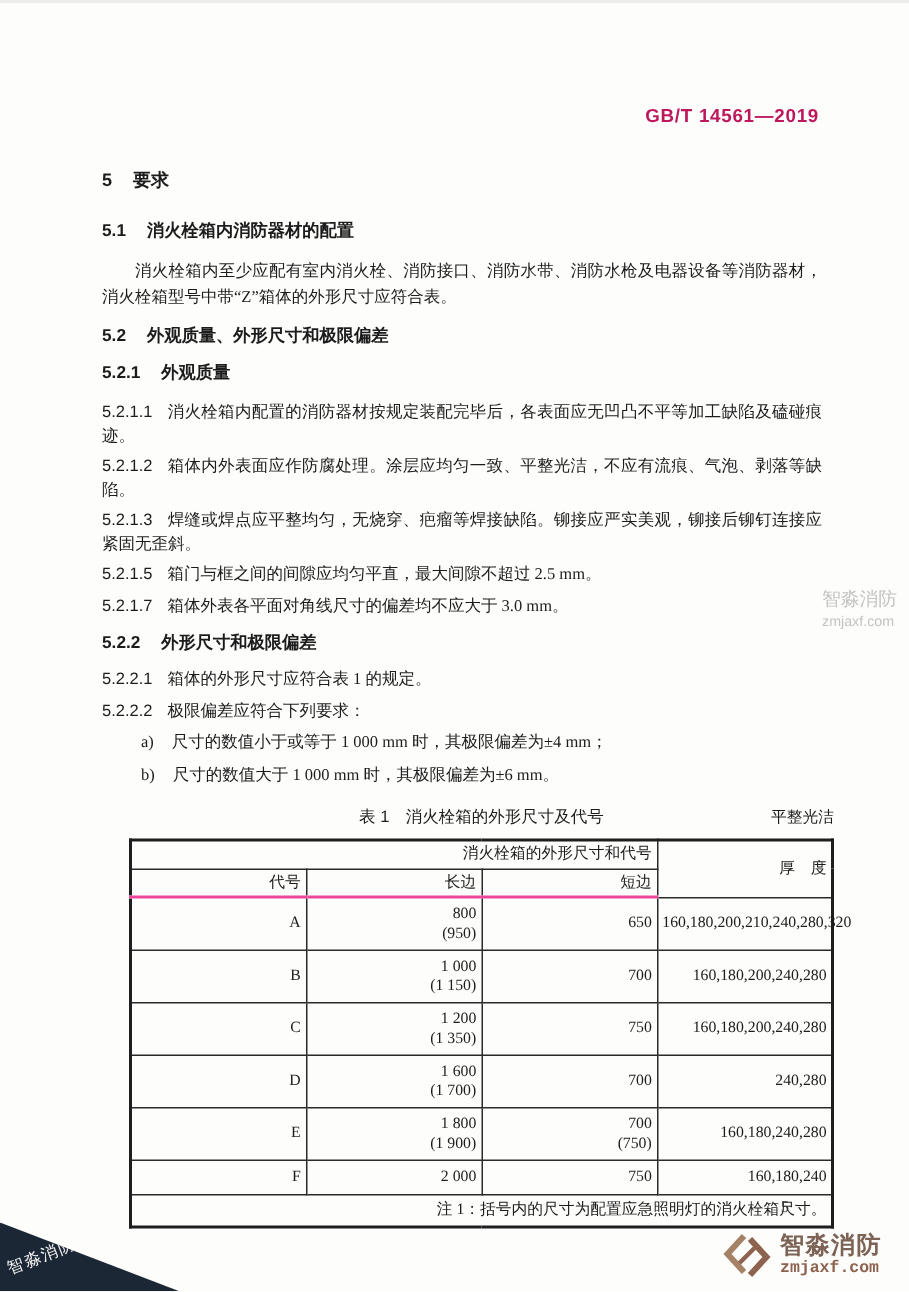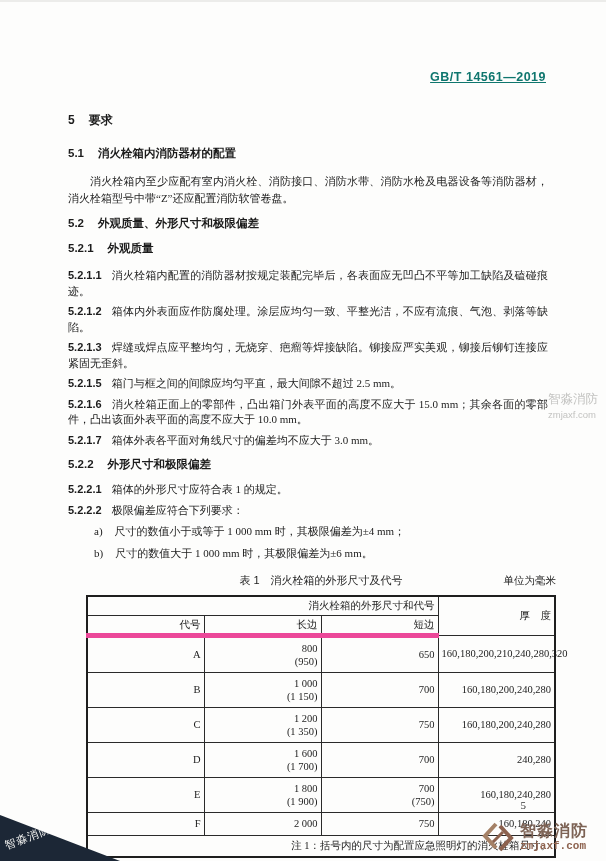--- a/index.html
+++ b/index.html
@@ -9,45 +9,45 @@
     background:#fdfdfc;
     font-family:"Liberation Serif","DejaVu Serif",serif;
     color:#1c1c1c;
     overflow:hidden;
     box-sizing:border-box;
     border-top:2px solid #ececea;
   }
   .doc-number{
     position:absolute;top:68px;right:60px;
     font-family:"Liberation Sans","DejaVu Sans",sans-serif;
-    font-weight:bold;font-size:12.5px;letter-spacing:.5px;color:#0f766e;text-decoration:underline;
+    font-weight:bold;font-size:12.5px;letter-spacing:.5px;color:#be185d;
   }
   .content{position:absolute;left:68px;right:58px;top:110px;}
   .h-main{font-family:"Liberation Sans","DejaVu Sans",sans-serif;font-weight:bold;font-size:12px;margin:0 0 17px;}
   .h-sub{font-family:"Liberation Sans","DejaVu Sans",sans-serif;font-weight:bold;font-size:11.5px;margin:0 0 12px;}
   .h-num{margin-right:14px;}
   .para{font-size:11px;line-height:17px;text-indent:2em;margin:0 0 6px;text-align:justify;}
   .clause{font-size:11px;line-height:15.5px;margin:0 0 5px;text-align:justify;}
-  .clause .c-num{font-family:"Liberation Sans","DejaVu Sans",sans-serif;font-weight:bold;margin-right:10px;}
+  .clause .c-num{font-family:"Liberation Sans","DejaVu Sans",sans-serif;font-weight:normal;margin-right:10px;}
   .h-gap{margin-top:9px;margin-bottom:10px;}
   .sublist{margin:1px 0 0 26px;}
   .sublist .li{font-size:11px;line-height:16px;margin:0 0 6px;}
   .sublist .marker{margin-right:12px;}
   .table-block{margin-top:12px;margin-left:18px;margin-right:-8px;}
   .caption-row{display:flex;align-items:baseline;justify-content:center;position:relative;margin-bottom:7px;}
   .caption{font-family:"Liberation Sans","DejaVu Sans",sans-serif;font-weight:normal;font-size:11px;}
   .unit-note{position:absolute;right:0;bottom:0;font-size:10.5px;font-weight:normal;}
   table.t1{border-collapse:collapse;width:100%;table-layout:fixed;font-size:10.5px;}
   table.t1 th,table.t1 td{
     border:1px solid #2a2a2a;
     text-align:right;vertical-align:middle;
     padding:2px 3px;font-weight:normal;line-height:13.5px;
   }
   table.t1{border:2px solid #1e1e1e;}
-  table.t1 tr.hdr2 th{border-bottom:5px solid #ec4899;}
+  table.t1 tr.hdr2 th{border-bottom:2px solid #ec4899;}
   .col-code{width:78px;}.col-long{width:95px;}.col-short{width:83px;}
   td.two-line{height:30px;}
   td.one-line{height:18px;}
   .cell-alt{font-size:10.5px;}
   td.notes-cell{text-align:left;padding:5px 6px 6px 10px;border-top:1px solid #2a2a2a;}
   .note-line{font-size:10.5px;line-height:16px;}
   .page-number{position:absolute;right:80px;bottom:50px;font-size:11px;color:#333;}
   .wm-side{
     position:absolute;right:2px;top:390px;width:56px;
     color:#c3c3c1;text-align:left;line-height:15px;
@@ -84,53 +84,52 @@
   <div class="content">
 
     <div class="h-main">
       <span class="h-num">5</span><span>要求</span>
     </div>
 
     <div class="h-sub">
       <span class="h-num">5.1</span><span>消火栓箱内消防器材的配置</span>
     </div>
 
-    <p class="para">消火栓箱内至少应配有室内消火栓、消防接口、消防水带、消防水枪及电器设备等消防器材，消火栓箱型号中带“Z”还应配置消防软管卷盘。</p>
+    <p class="para">消火栓箱内至少应配有室内消火栓、消防接口、消防水带、消防水枪及电器设备等消防器材，消火栓箱型号中带“Z”箱体的外形尺寸应符合表。</p>
 
     <div class="h-sub h-gap">
       <span class="h-num">5.2</span><span>外观质量、外形尺寸和极限偏差</span>
     </div>
 
     <div class="h-sub">
       <span class="h-num">5.2.1</span><span>外观质量</span>
     </div>
 
     <div class="clause"><span class="c-num">5.2.1.1</span><span>消火栓箱内配置的消防器材按规定装配完毕后，各表面应无凹凸不平等加工缺陷及磕碰痕迹。</span></div>
     <div class="clause"><span class="c-num">5.2.1.2</span><span>箱体内外表面应作防腐处理。涂层应均匀一致、平整光洁，不应有流痕、气泡、剥落等缺陷。</span></div>
     <div class="clause"><span class="c-num">5.2.1.3</span><span>焊缝或焊点应平整均匀，无烧穿、疤瘤等焊接缺陷。铆接应严实美观，铆接后铆钉连接应紧固无歪斜。</span></div>
     <div class="clause"><span class="c-num">5.2.1.5</span><span>箱门与框之间的间隙应均匀平直，最大间隙不超过 2.5 mm。</span></div>
-    <div class="clause"><span class="c-num">5.2.1.6</span><span>消火栓箱正面上的零部件，凸出箱门外表平面的高度不应大于 15.0 mm；其余各面的零部件，凸出该面外表平面的高度不应大于 10.0 mm。</span></div>
     <div class="clause"><span class="c-num">5.2.1.7</span><span>箱体外表各平面对角线尺寸的偏差均不应大于 3.0 mm。</span></div>
 
     <div class="h-sub h-gap">
       <span class="h-num">5.2.2</span><span>外形尺寸和极限偏差</span>
     </div>
 
     <div class="clause"><span class="c-num">5.2.2.1</span><span>箱体的外形尺寸应符合表 1 的规定。</span></div>
     <div class="clause"><span class="c-num">5.2.2.2</span><span>极限偏差应符合下列要求：</span></div>
 
     <div class="sublist">
       <div class="li"><span class="marker">a)</span><span>尺寸的数值小于或等于 1 000 mm 时，其极限偏差为±4 mm；</span></div>
       <div class="li"><span class="marker">b)</span><span>尺寸的数值大于 1 000 mm 时，其极限偏差为±6 mm。</span></div>
     </div>
 
     <div class="table-block">
       <div class="caption-row">
         <span class="caption">表 1　消火栓箱的外形尺寸及代号</span>
-        <span class="unit-note">单位为毫米</span>
+        <span class="unit-note">平整光洁</span>
       </div>
       <table class="t1">
         <tbody>
             <tr class="hdr1">
           <th colspan="3">消火栓箱的外形尺寸和代号</th>
           <th rowspan="2">厚　度</th>
         </tr>
         <tr class="hdr2">
           <th class="col-code">代号</th>
           <th class="col-long">长边</th>

